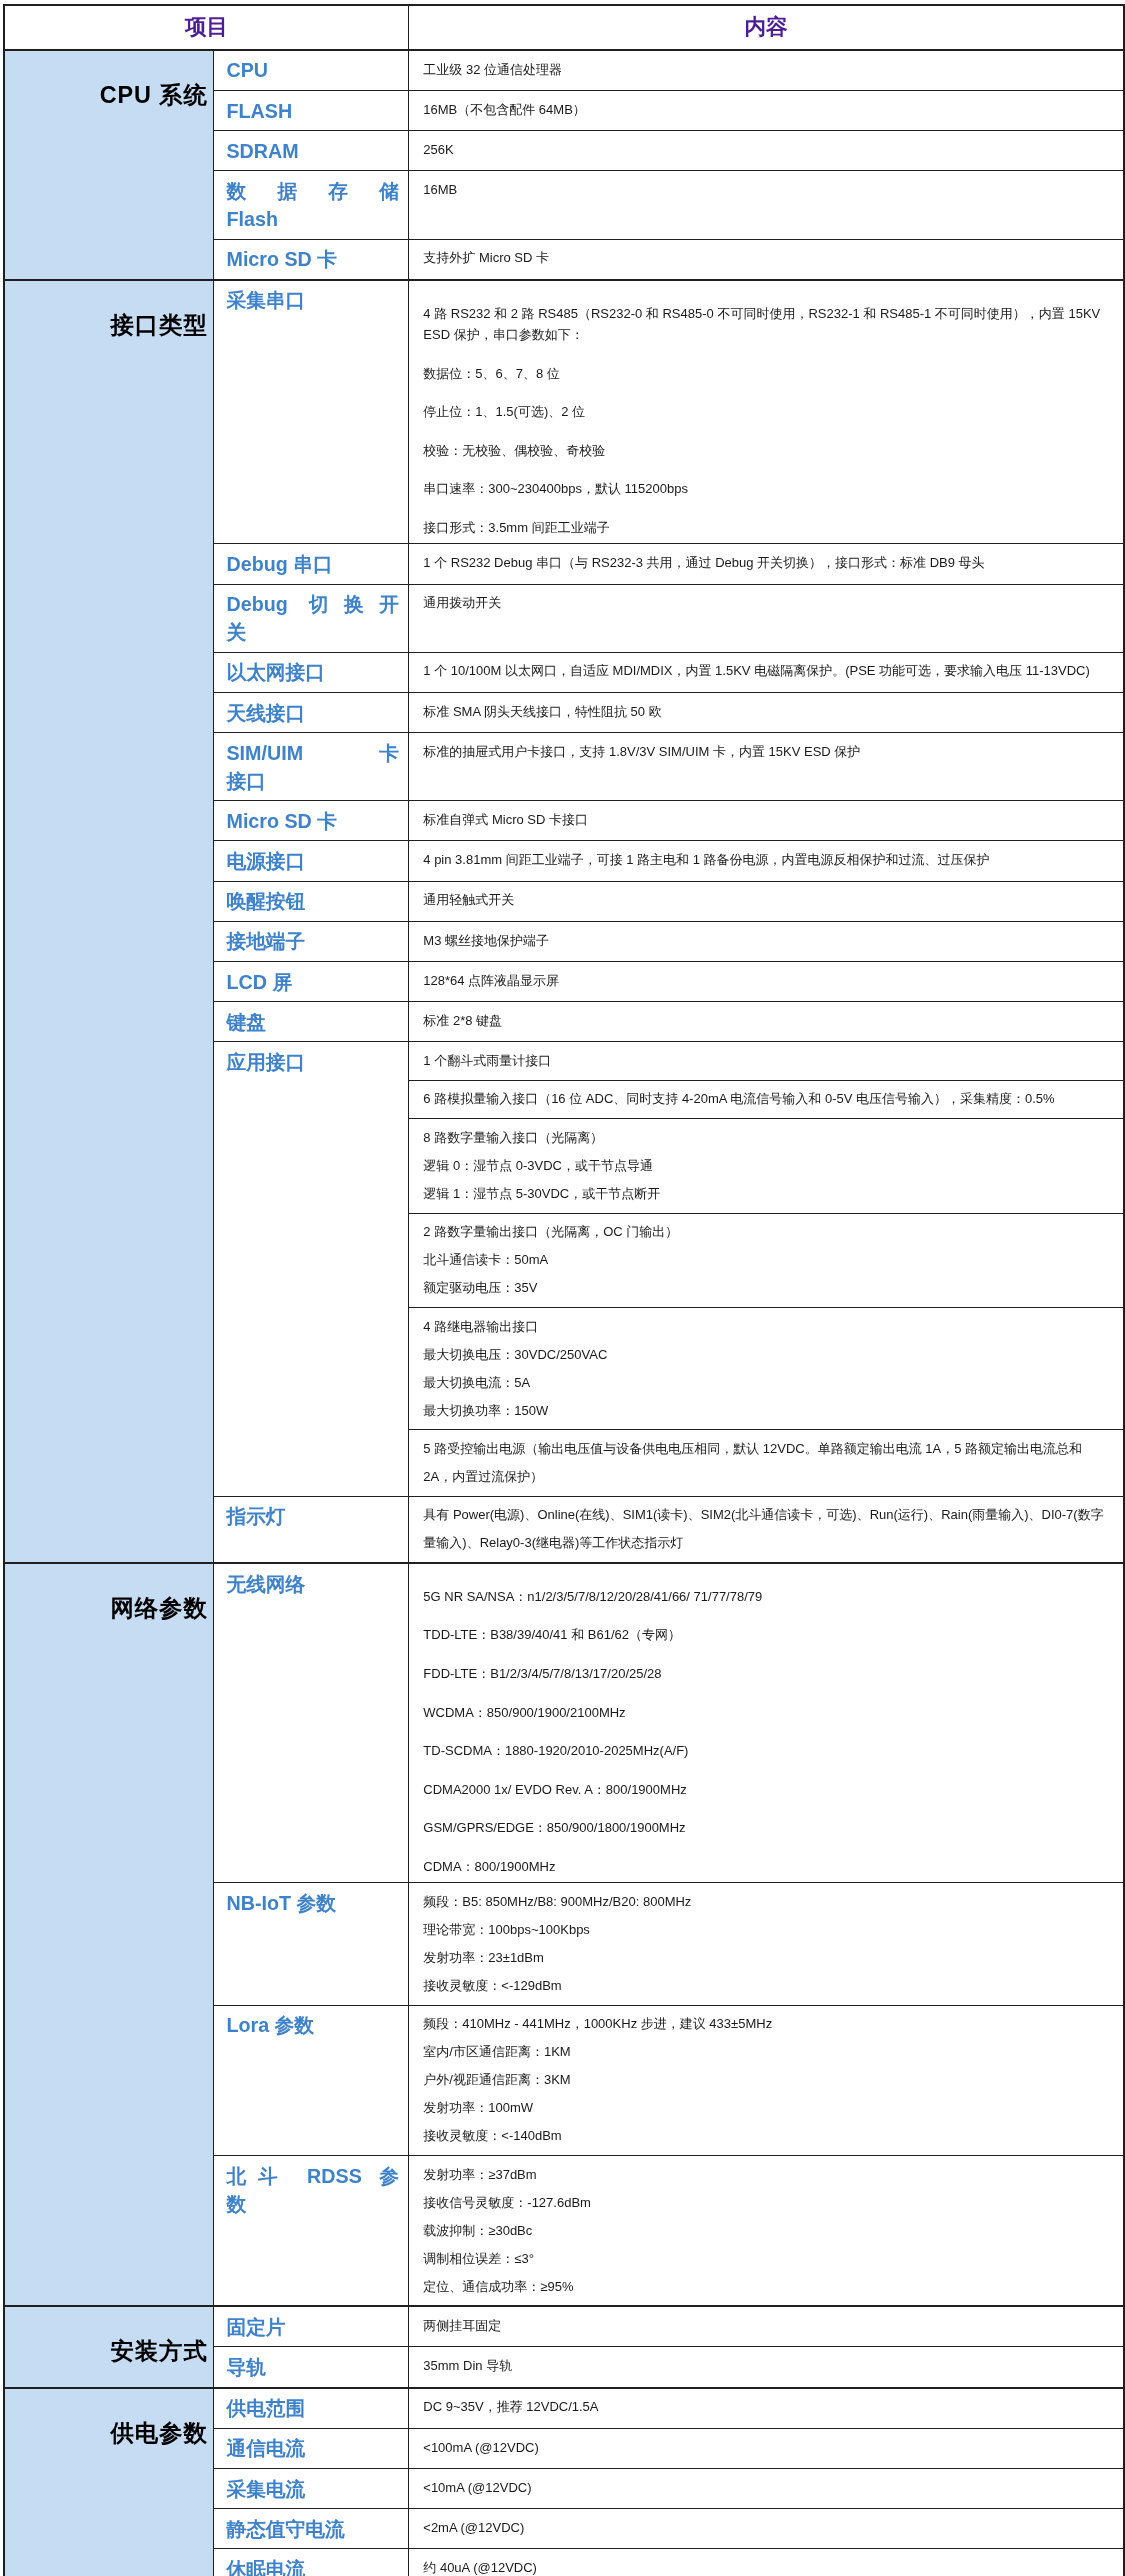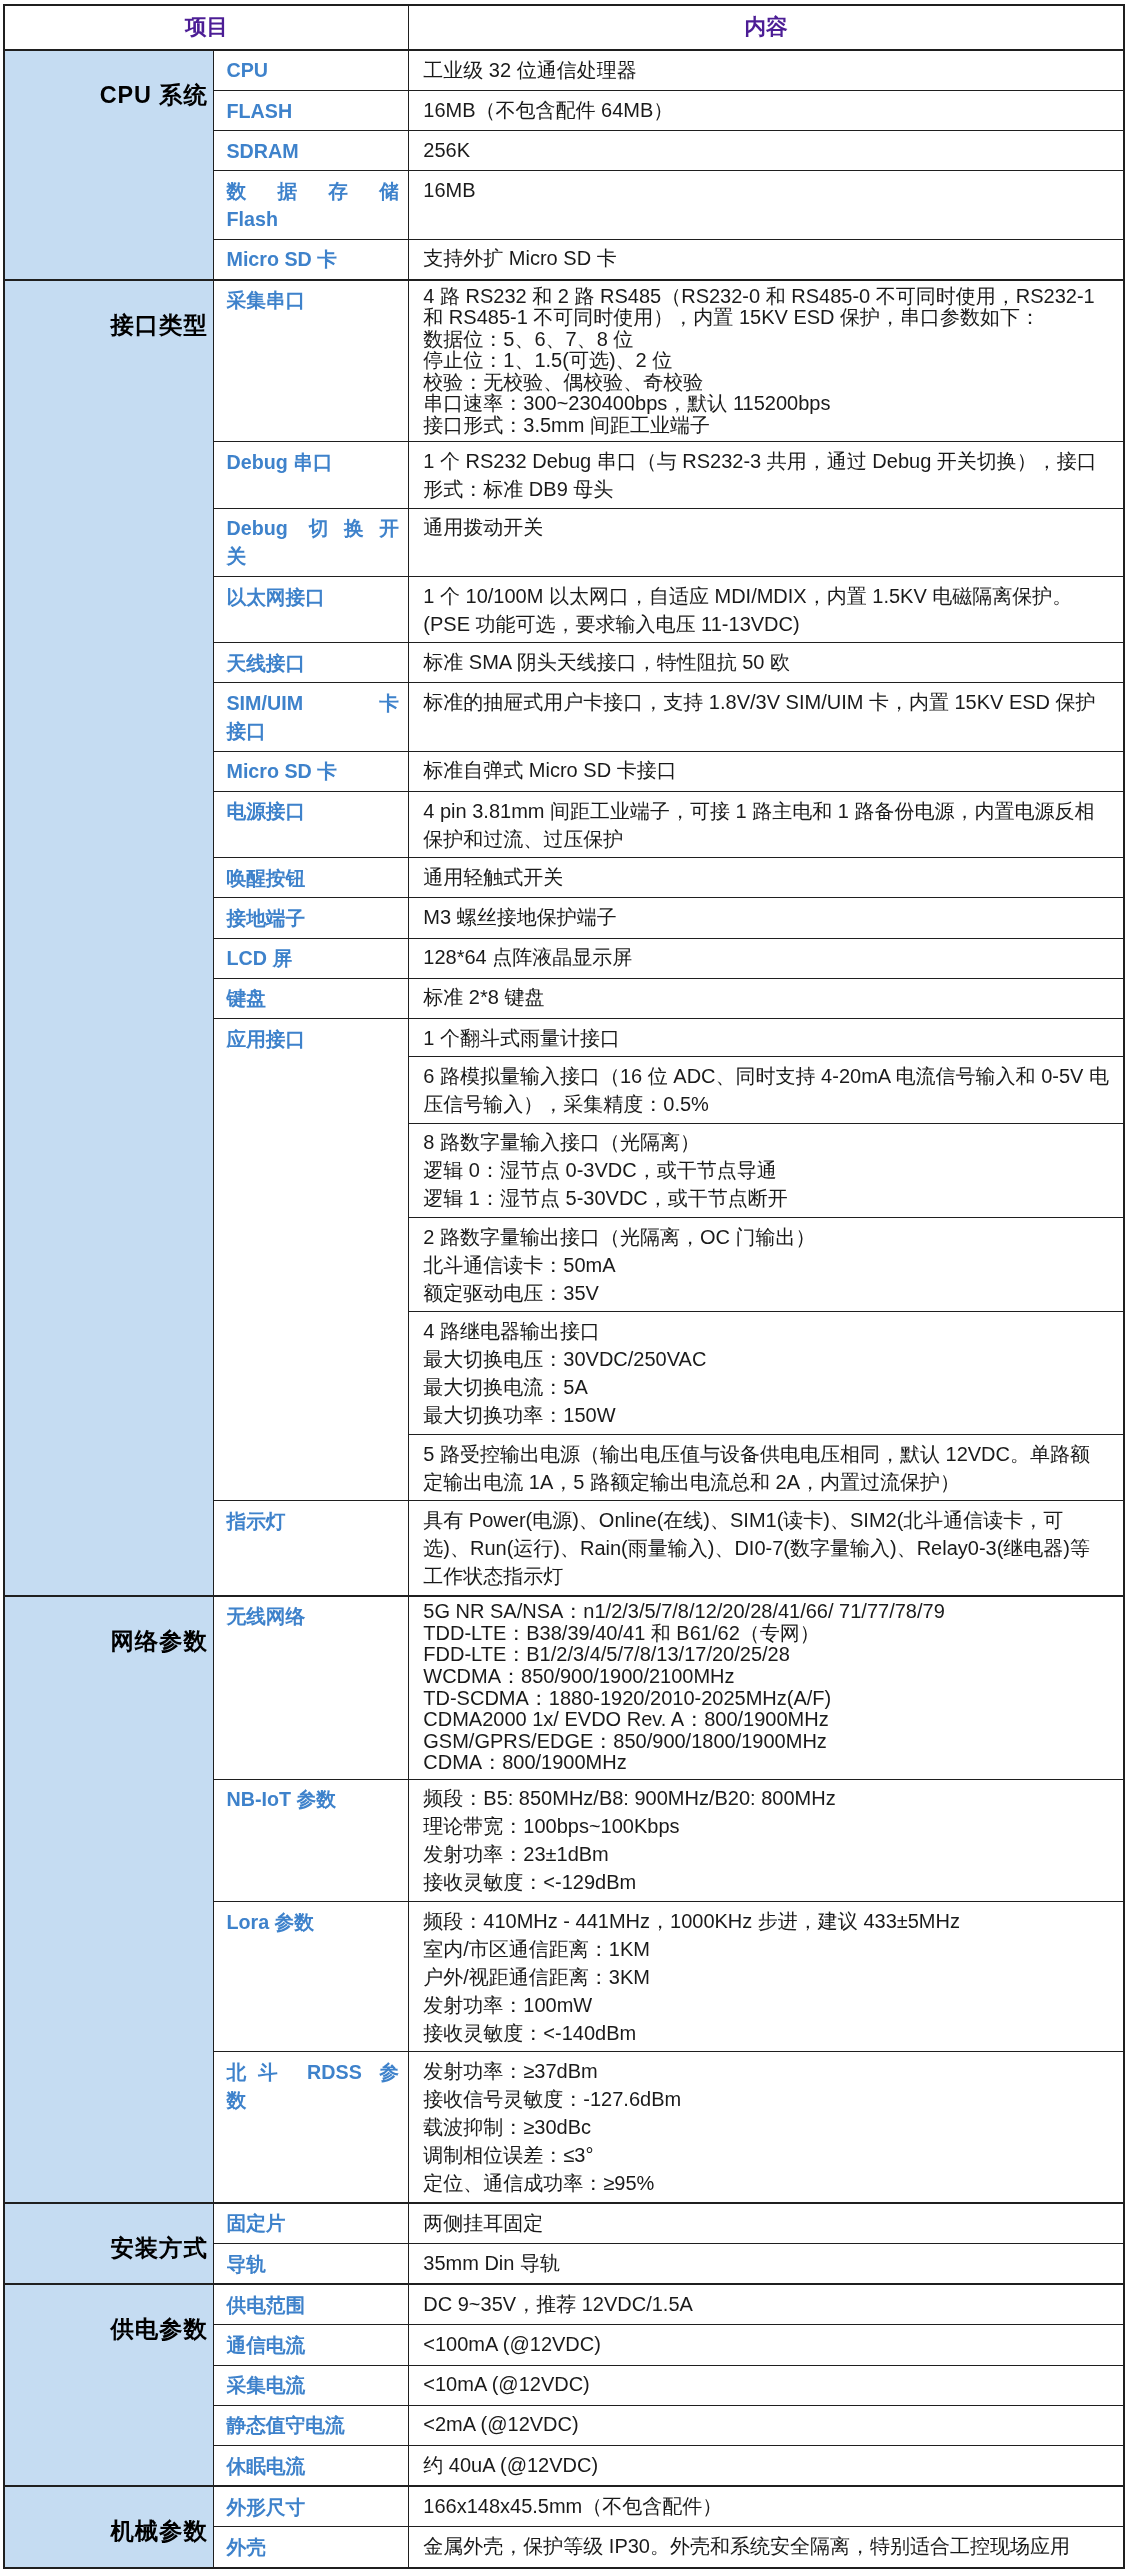--- a/index.html
+++ b/index.html
@@ -59,26 +59,26 @@
     line-height:28px;
     padding:5.6px 9.4px 5.6px 12.2px;
     background:#fff;
     margin-left:20px;
   }
   td.item .jl{
     text-align:justify;
     text-align-last:justify;
   }
   td.cont{
-    font-size:20px;
+    font-size:13px;
     padding:4.7px 13px 4.7px 14px;
     background:#fff;
   }
   td.cont .line{line-height:28px;}
-  td.cont.dense .line{line-height:21.6px;}
+  td.cont.dense .line{line-height:21.6px;margin-top:17px;}
 </style>
 </head>
 <body>
 
 <div class="sheet">
   <table class="spec">
     <colgroup>
       <col class="c-cat">
         <col class="c-item">
         <col class="c-content">

